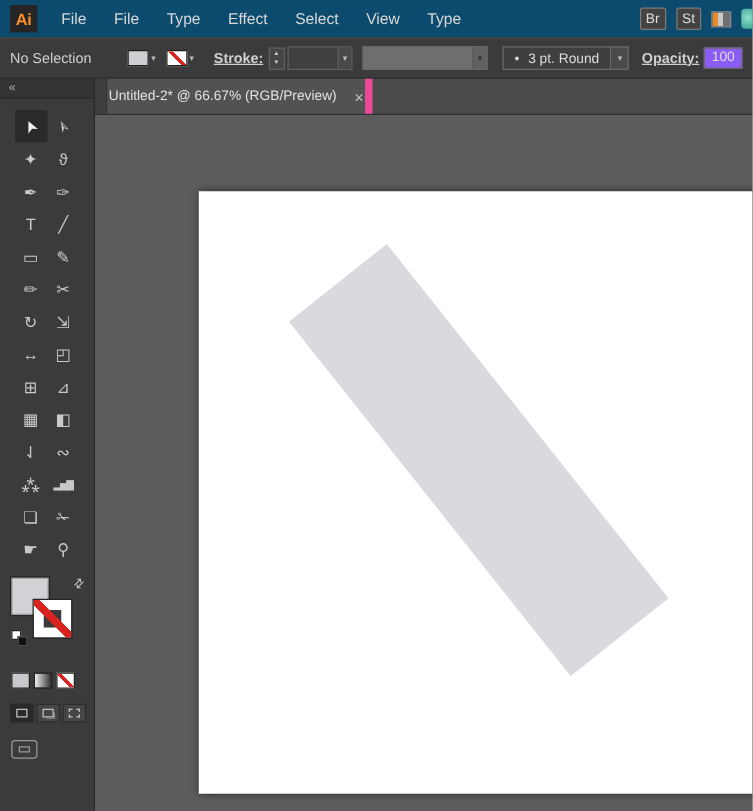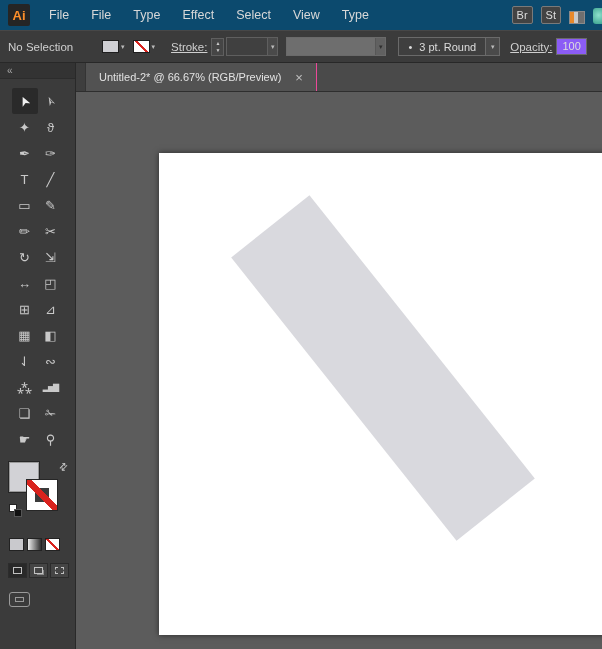--- a/index.html
+++ b/index.html
@@ -5,32 +5,32 @@
   * { margin:0; padding:0; box-sizing:border-box; }
   html,body { width:602px; height:649px; overflow:hidden; }
   body { background:#3b3b3b; font-family:"Liberation Sans", sans-serif; user-select:none; }
 
   
   .menubar { height:30px; display:flex; align-items:center; padding:0 0 0 8px; background:#0c4a6e; }
   .ai-logo { width:22px; height:22px; background:#252525; color:#ff8f2a; font-weight:bold; font-size:13px;
              display:flex; align-items:center; justify-content:center; border-radius:2px; flex:none; }
   .menus { display:flex; margin-left:8px; }
   .menu { padding:0 11px; font-size:12.5px; color:#d8d8d8; line-height:30px; white-space:nowrap; }
-  .menubar-right { margin-left:auto; display:flex; align-items:flex-end; gap:8px; }
+  .menubar-right { margin-left:auto; display:flex; align-items:center; gap:8px; }
   .mini-app-btn { border:1px solid #7a7a7a; color:#ddd; font-size:11px; padding:2px 4px; background:#434343; border-radius:2px; }
   .workspace-icon { width:16px; height:13px; border:1px solid #8a8a8a;
      background:linear-gradient(90deg,#e8892a 0 30%, #c9c9c9 30% 58%, #6f6f6f 58%); }
   .partial-icon { width:16px; height:16px; border-radius:3px; margin-right:-7px;
      background:radial-gradient(circle at 35% 45%, #8fe0cd, #1f8f7a); }
 
   
   .controlbar { height:33px; border-top:1px solid #474747; border-bottom:1px solid #282828;
      display:flex; align-items:center; font-size:11.5px; color:#cfcfcf; padding-left:8px; background:#3b3b3b; }
   .status { width:70px; white-space:nowrap; }
-  .link { text-decoration:underline; white-space:nowrap; }
+  .link { text-decoration:underline; white-space:nowrap;font-weight:bold; }
   .swgroup { display:flex; align-items:center; gap:2px; }
   .sw { width:17px; height:13px; border:1px solid #1e1e1e; }
   .sw-fill { background:#cfcfd3; }
   .sw-none { background:#fff; position:relative; overflow:hidden; }
   .sw-none::after, .none-diag::after { content:""; position:absolute; inset:0;
      background:linear-gradient(45deg, transparent 43%, #d9231e 43%, #d9231e 57%, transparent 57%); }
   .dd-mini { font-size:7px; color:#bbb; }
   .stepper { display:flex; flex-direction:column; width:13px; height:18px; border:1px solid #5f5f5f; background:#454545;
      align-items:center; justify-content:center; margin-left:4px; }
   .stepper span { font-size:5px; line-height:7px; color:#ccc; }
@@ -89,22 +89,22 @@
   .mode .bx3 { border-style:dashed; }
 
   .screenmode { margin:14px 0 0 9px; width:21px; height:15px; border:1px solid #9a9a9a; border-radius:3px;
      background:#3b3b3b; display:flex; align-items:center; justify-content:center; }
   .screenmode i { width:9px; height:5px; border:1px solid #9a9a9a; display:block; }
 
   
   .canvas-col { flex:1; display:flex; flex-direction:column; min-width:0; }
   .tabbar { height:29px; background:#4a4a4a; display:flex; align-items:stretch; border-bottom:1px solid #2e2e2e; }
   .tab-lead { width:10px; background:#3e3e3e; border-right:1px solid #343434; }
-  .tab { display:flex; align-items:center; gap:14px; padding:0 13px; background:#525252;
-     border-right:1px solid #ec4899; color:#e2e2e2; font-size:11px; white-space:nowrap; }
+  .tab { display:flex; align-items:center; gap:14px; padding:0 1px; background:#525252;
+     border-right:6px solid #ec4899; color:#e2e2e2; font-size:11px; white-space:nowrap; }
   .tab .close { color:#c0c0c0; font-size:13px; line-height:1; }
 
   .canvas { flex:1; position:relative; background:#5c5c5c; overflow:hidden; }
   .artboard { position:absolute; left:83px; top:61px; width:470px; height:482px; background:#ffffff;
      box-shadow:0 0 6px rgba(0,0,0,0.55); }
   .shape { position:absolute; left:174px; top:34px; width:100px; height:362px; background:#d9d9de;
      transform:rotate(-38.5deg); }
 </style>
 </head>
 <body>

